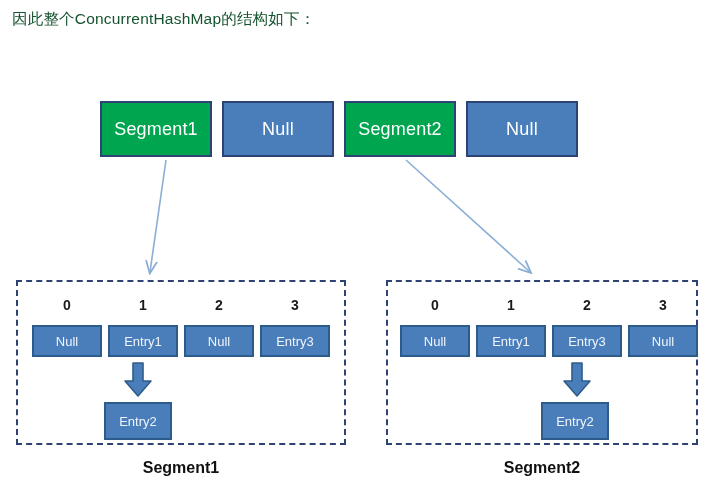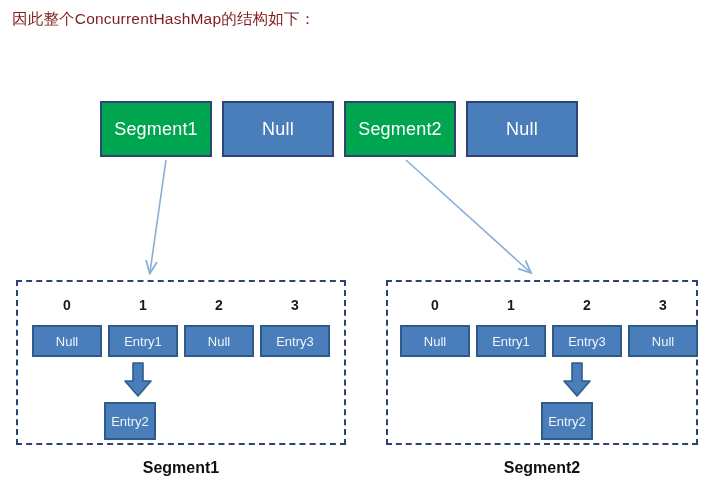--- a/index.html
+++ b/index.html
@@ -14,21 +14,21 @@
     font-family: "Liberation Sans", "DejaVu Sans", sans-serif;
     overflow: hidden;
   }
 
   
   #title {
     position: absolute;
     left: 12px;
     top: 9px;
     font-size: 15.5px;
-    color: #7f1d1d;
+    color: #14532d;
     letter-spacing: 0.2px;
     white-space: nowrap;
   }
 
   
   .top-row {
     position: absolute;
     left: 100px;
     top: 101px;
     display: flex;
@@ -112,21 +112,21 @@
     display: flex;
     align-items: center;
     justify-content: center;
     font-size: 13px;
     color: #eef4fb;
   }
 
   
   .entry-node {
     position: absolute;
-    width: 52px;
+    width: 68px;
     height: 38px;
     box-sizing: border-box;
     background: #4a7ebb;
     border: 2px solid #2e5c8a;
     display: flex;
     align-items: center;
     justify-content: center;
     font-size: 13px;
     color: #eef4fb;
   }

